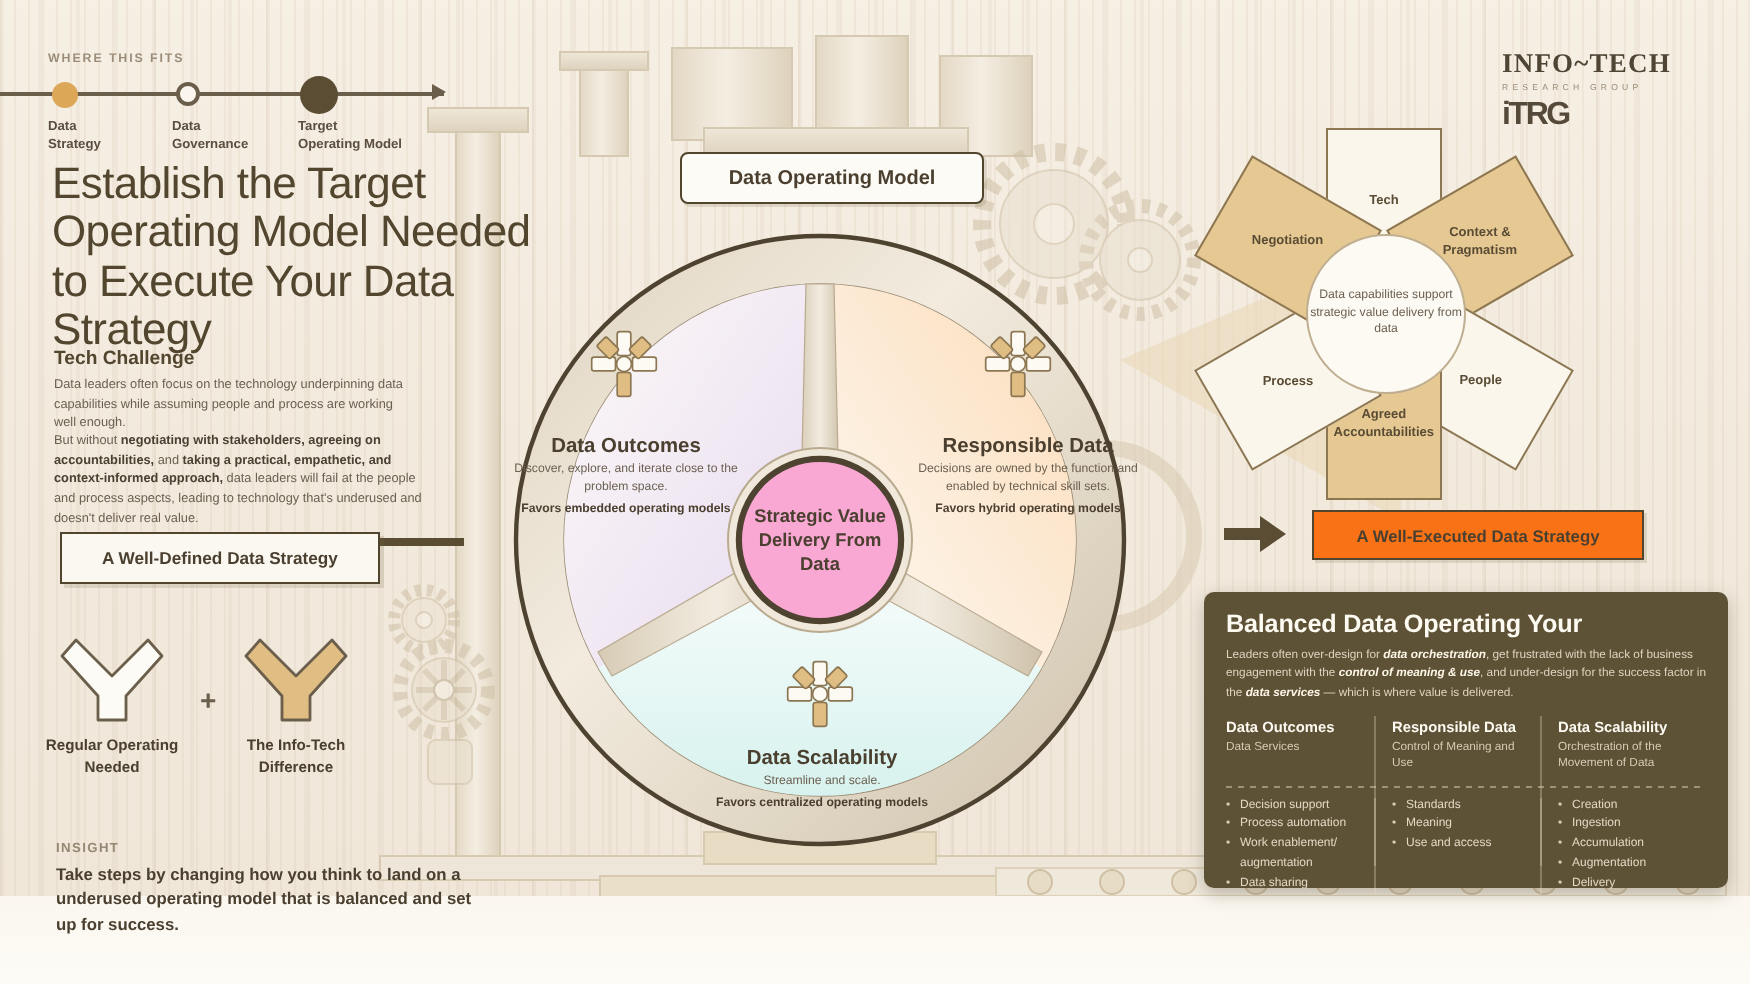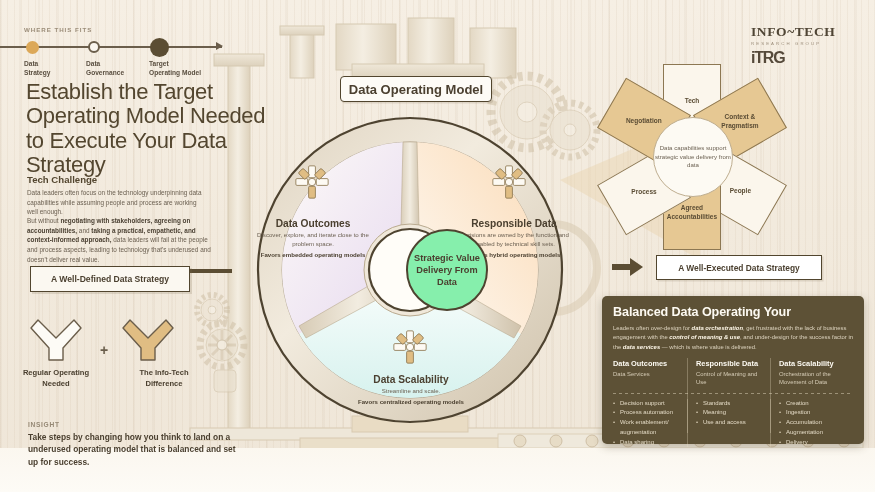--- a/index.html
+++ b/index.html
@@ -65,35 +65,35 @@
   .yshape { position:absolute; width:52px; height:52px; }
   .plus-sign { position:absolute; left:70px; top:32px; font-size:14px; font-weight:700; color:#6a5e4c; }
   .shape-cap { position:absolute; top:58px; width:72px; text-align:center; font-size:7.6px; font-weight:700;
                color:#4b4030; line-height:1.42; }
 
   .insight-k { position:absolute; left:28px; top:421px; font-size:6.6px; letter-spacing:.7px; color:#958874; font-weight:600;}
   .insight-t { position:absolute; left:28px; top:431px; width:212px; font-size:8.4px; font-weight:700;
                line-height:1.46; color:#4b4030; }
   .hub {
     position:absolute; left:355px; top:245px; width:84px; height:84px; border-radius:50%;
-    background:#86efac; border:2.4px solid #4e4330; display:flex; align-items:center; justify-content:center;
-    text-align:center; font-size:9.2px; font-weight:700; line-height:1.34; color:#4b4030; z-index:9;margin-left:37px;
+    background:#f9a8d4; border:2.4px solid #4e4330; display:flex; align-items:center; justify-content:center;
+    text-align:center; font-size:9.2px; font-weight:700; line-height:1.34; color:#4b4030; z-index:9;
   }
 
   .pinwheel { position:absolute; width:34px; height:34px; }
 
   .seg-label { position:absolute; text-align:center; z-index:8; }
   .seg-label .t { font-size:10.2px; font-weight:700; color:#4b4030; }
   .seg-label .d { font-size:6.1px; color:#6a5f50; line-height:1.44; margin-top:2px; }
   .seg-label .f { font-size:6.1px; color:#4b4030; font-weight:700; line-height:1.44; margin-top:2.5px; }
 
   .dom-box {
     position:absolute; left:340px; top:76px; width:152px; height:26px; border-radius:4px;
     background:#fdfbf6; border:1.6px solid #51452e; display:flex; align-items:center; justify-content:center;
-    font-size:13px; font-weight:700; color:#4b4030; z-index:12;
+    font-size:10px; font-weight:700; color:#4b4030; z-index:12;
     box-shadow:1.5px 1.5px 0 rgba(120,104,80,.18);
   }
 
   
   .petals { position:absolute; left:585px; top:62px; width:215px; height:190px; }
   .petal {
     position:absolute; width:58px; height:75px; border:1.1px solid #8c7752;
     display:flex; align-items:center; justify-content:center; text-align:center;
     font-size:6.5px; font-weight:700; color:#5a4c34; line-height:1.32; padding:0 3px;
   }
@@ -106,21 +106,21 @@
     display:flex; align-items:center; justify-content:center; text-align:center;
     font-size:6.1px; color:#6a5f50; line-height:1.44; z-index:6;
   }
 
   
   .arrow-right { position:absolute; left:630px; top:258px; width:0; height:0;
     border-left:13px solid #5b4d33; border-top:9px solid transparent; border-bottom:9px solid transparent; }
   .arrow-tail { position:absolute; left:612px; top:264px; width:22px; height:6px; background:#5b4d33; }
   .box-exec {
     position:absolute; left:656px; top:255px; width:166px; height:25px;
-    background:#ffffff; border:1.5px solid #51452e; display:flex; align-items:center; justify-content:center;
+    background:#f97316; border:1.5px solid #51452e; display:flex; align-items:center; justify-content:center;
     font-size:8.4px; font-weight:700; color:#4b4030;
     box-shadow:1.5px 1.5px 0 rgba(120,104,80,.18);
   }
 
   
   .panel {
     position:absolute; left:602px; top:296px; width:262px; height:148px;
     background:#5d5136; border-radius:5px; padding:9px 11px 8px 11px; color:#eee7d8;
     box-shadow:0 3px 9px rgba(70,58,38,.3);
   }
@@ -251,21 +251,21 @@
 
   <div class="shape-row">
     <svg class="yshape" style="left:0;top:0" viewBox="0 0 52 52">
       <path d="M26 28 L8 10 L1 18 L19 38 L19 50 L33 50 L33 38 L51 18 L44 10 Z" fill="#fdfbf6" stroke="#6b5e4b" stroke-width="1.4" stroke-linejoin="round"></path>
     </svg>
     <div class="plus-sign">+</div>
     <svg class="yshape" style="left:92px;top:0" viewBox="0 0 52 52">
       <path d="M26 28 L8 10 L1 18 L19 38 L19 50 L33 50 L33 38 L51 18 L44 10 Z" fill="#e0bd83" stroke="#6b5e4b" stroke-width="1.4" stroke-linejoin="round"></path>
     </svg>
     <div class="shape-cap" style="left:-10px">Regular Operating Needed</div>
-    <div class="shape-cap" style="left:98px">The Info-Tech Difference</div>
+    <div class="shape-cap" style="left:82px">The Info-Tech Difference</div>
   </div>
 
   <div class="insight-k">INSIGHT</div>
   <div class="insight-t">Take steps by changing how you think to land on a underused operating model that is balanced and set up for success.</div>
 
   <div class="dom-box">Data Operating Model</div>
 
   <svg width="875" height="492" style="position:absolute;left:0;top:0">
     <defs>
       <linearGradient id="ringg" x1="0" y1="0" x2="1" y2="1">

